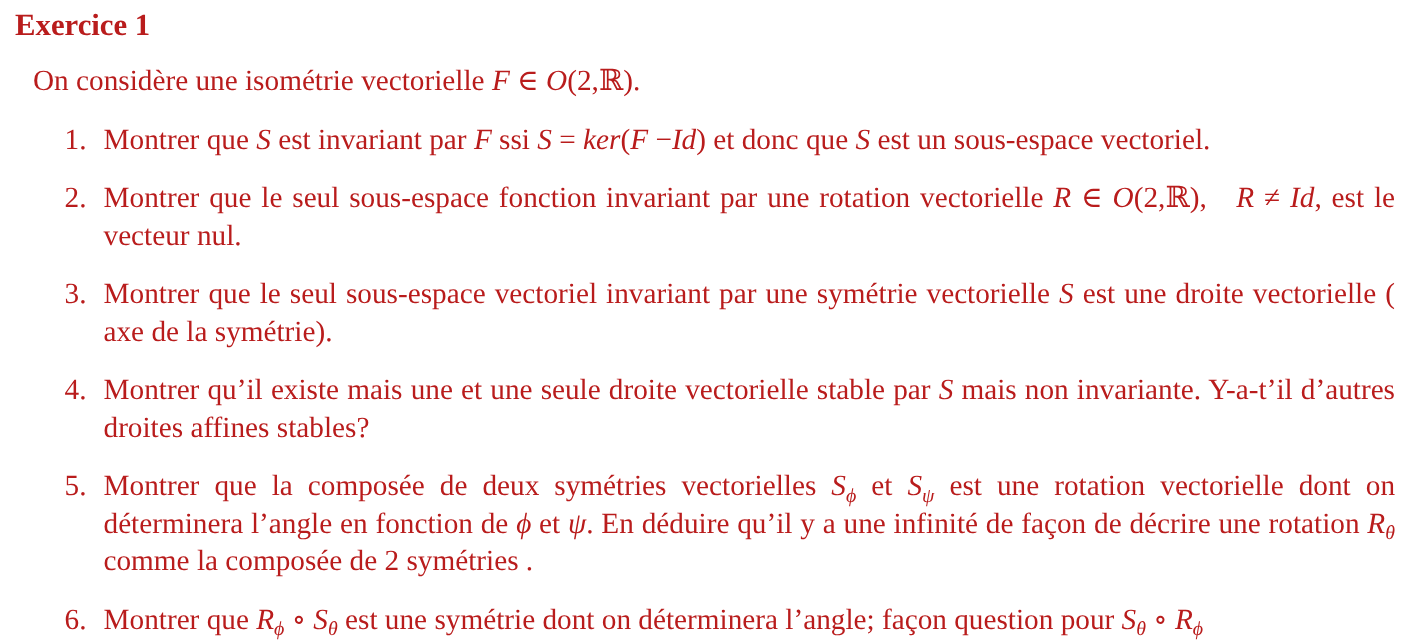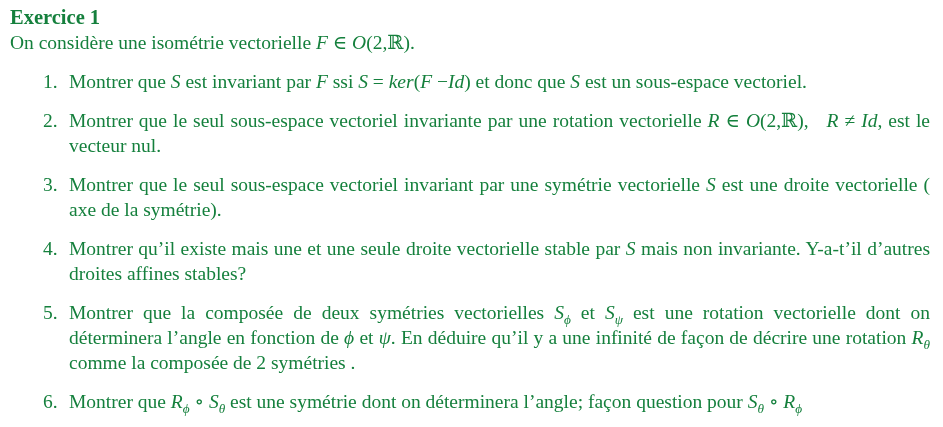--- a/index.html
+++ b/index.html
@@ -7,34 +7,34 @@
     padding: 0;
     background: #ffffff;
   }
   .page {
     position: relative;
     width: 943px;
     height: 427px;
     box-sizing: border-box;
     padding: 5px 13px 0 10px;
     background: #ffffff;
-    color: #15803d;
+    color: #b91c1c;
     font-family: "Liberation Serif", "DejaVu Serif", serif;
     font-size: 19.5px;
     line-height: 25px;
     overflow: hidden;
   }
   .title {
     font-weight: bold;
     font-size: 20.5px;
     line-height: 25px;
     margin: 0;
   }
   .intro {
-    margin: 0;
+    margin: 12px;
     text-align: justify;
   }
   .list {
     margin: 0;
   }
   .item {
     position: relative;
     margin-top: 14px;
     padding-left: 59px;
     text-align: justify;
@@ -66,21 +66,21 @@
 
   <div class="list">
 
     <div class="item">
       <span class="num">1.</span>
       <span class="body"><span>Montrer que </span><span class="it">S</span><span> est invariant par </span><span class="it">F</span><span> ssi </span><span class="it">S</span><span> = </span><span class="it">ker</span><span>(</span><span class="it">F</span><span> −</span><span class="it">Id</span><span>) et donc que </span><span class="it">S</span><span> est un sous-espace vectoriel.</span></span>
     </div>
 
     <div class="item">
       <span class="num">2.</span>
-      <span class="body"><span>Montrer que le seul sous-espace vectoriel invariante par une rotation vectorielle </span><span class="it">R</span><span> ∈ </span><span class="it">O</span><span>(2,ℝ),&nbsp;&nbsp; </span><span class="it">R</span><span> ≠ </span><span class="it">Id</span><span>, est le vecteur nul.</span></span>
+      <span class="body"><span>Montrer que le seul sous-espace fonction invariant par une rotation vectorielle </span><span class="it">R</span><span> ∈ </span><span class="it">O</span><span>(2,ℝ),&nbsp;&nbsp; </span><span class="it">R</span><span> ≠ </span><span class="it">Id</span><span>, est le vecteur nul.</span></span>
     </div>
 
     <div class="item">
       <span class="num">3.</span>
       <span class="body"><span>Montrer que le seul sous-espace vectoriel invariant par une symétrie vectorielle </span><span class="it">S</span><span> est une droite vectorielle ( axe de la symétrie).</span></span>
     </div>
 
     <div class="item">
       <span class="num">4.</span>
       <span class="body"><span>Montrer qu’il existe mais une et une seule droite vectorielle stable par </span><span class="it">S</span><span> mais non invariante. Y-a-t’il d’autres droites affines stables?</span></span>

